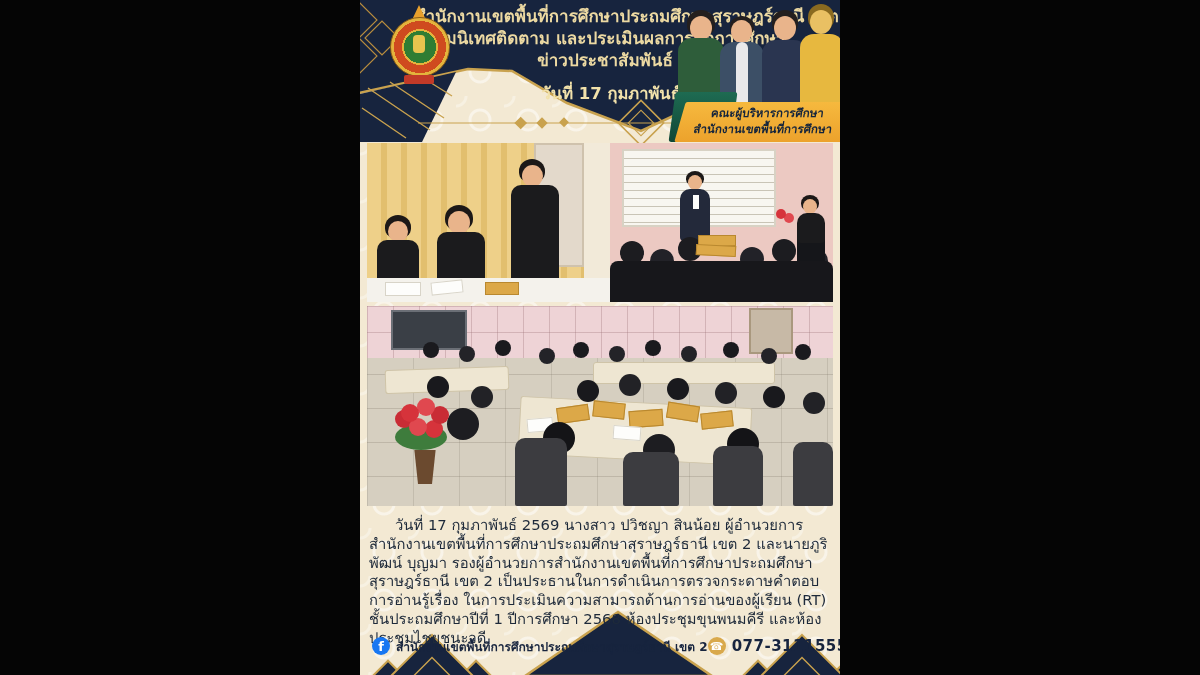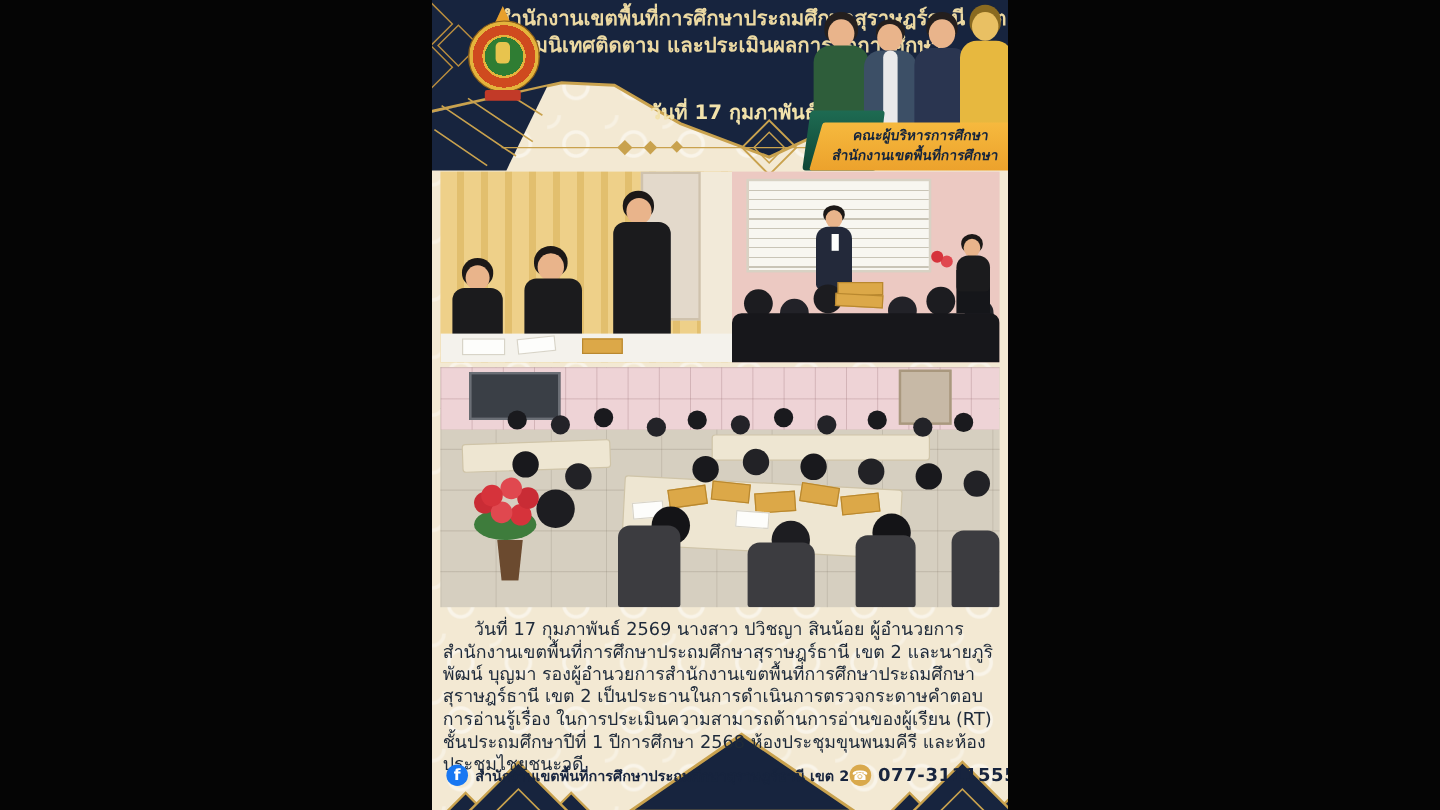--- a/index.html
+++ b/index.html
@@ -137,20 +137,21 @@
         <rect x="366" y="674" width="64" height="64" transform="rotate(45 398 706)"></rect>
         <rect x="454" y="674" width="64" height="64" transform="rotate(45 486 706)"></rect>
         <rect x="396" y="654" width="92" height="92" transform="rotate(45 442 700)"></rect>
       </g>
       <rect x="412" y="670" width="60" height="60" transform="rotate(45 442 700)" fill="none" stroke="#c9a24e" stroke-width="1.4"></rect>
     </svg>
 
     <div class="hdr-text">
       <div class="l1">สำนักงานเขตพื้นที่การศึกษาประถมศึกษาสุราษฎร์ธานี เขต 2</div>
       <div class="l2">กลุ่มนิเทศติดตาม และประเมินผลการจัดการศึกษา</div>
+      <div class="l3">ข่าวประชาสัมพันธ์</div>
     </div>
     <div class="hdr-date">วันที่ 17 กุมภาพันธ์ 2569</div>
 
     <div class="logo">
       <div class="flame"></div>
       <div class="ring"></div>
       <div class="glyph"></div>
       <div class="ribbon"></div>
     </div>
 

